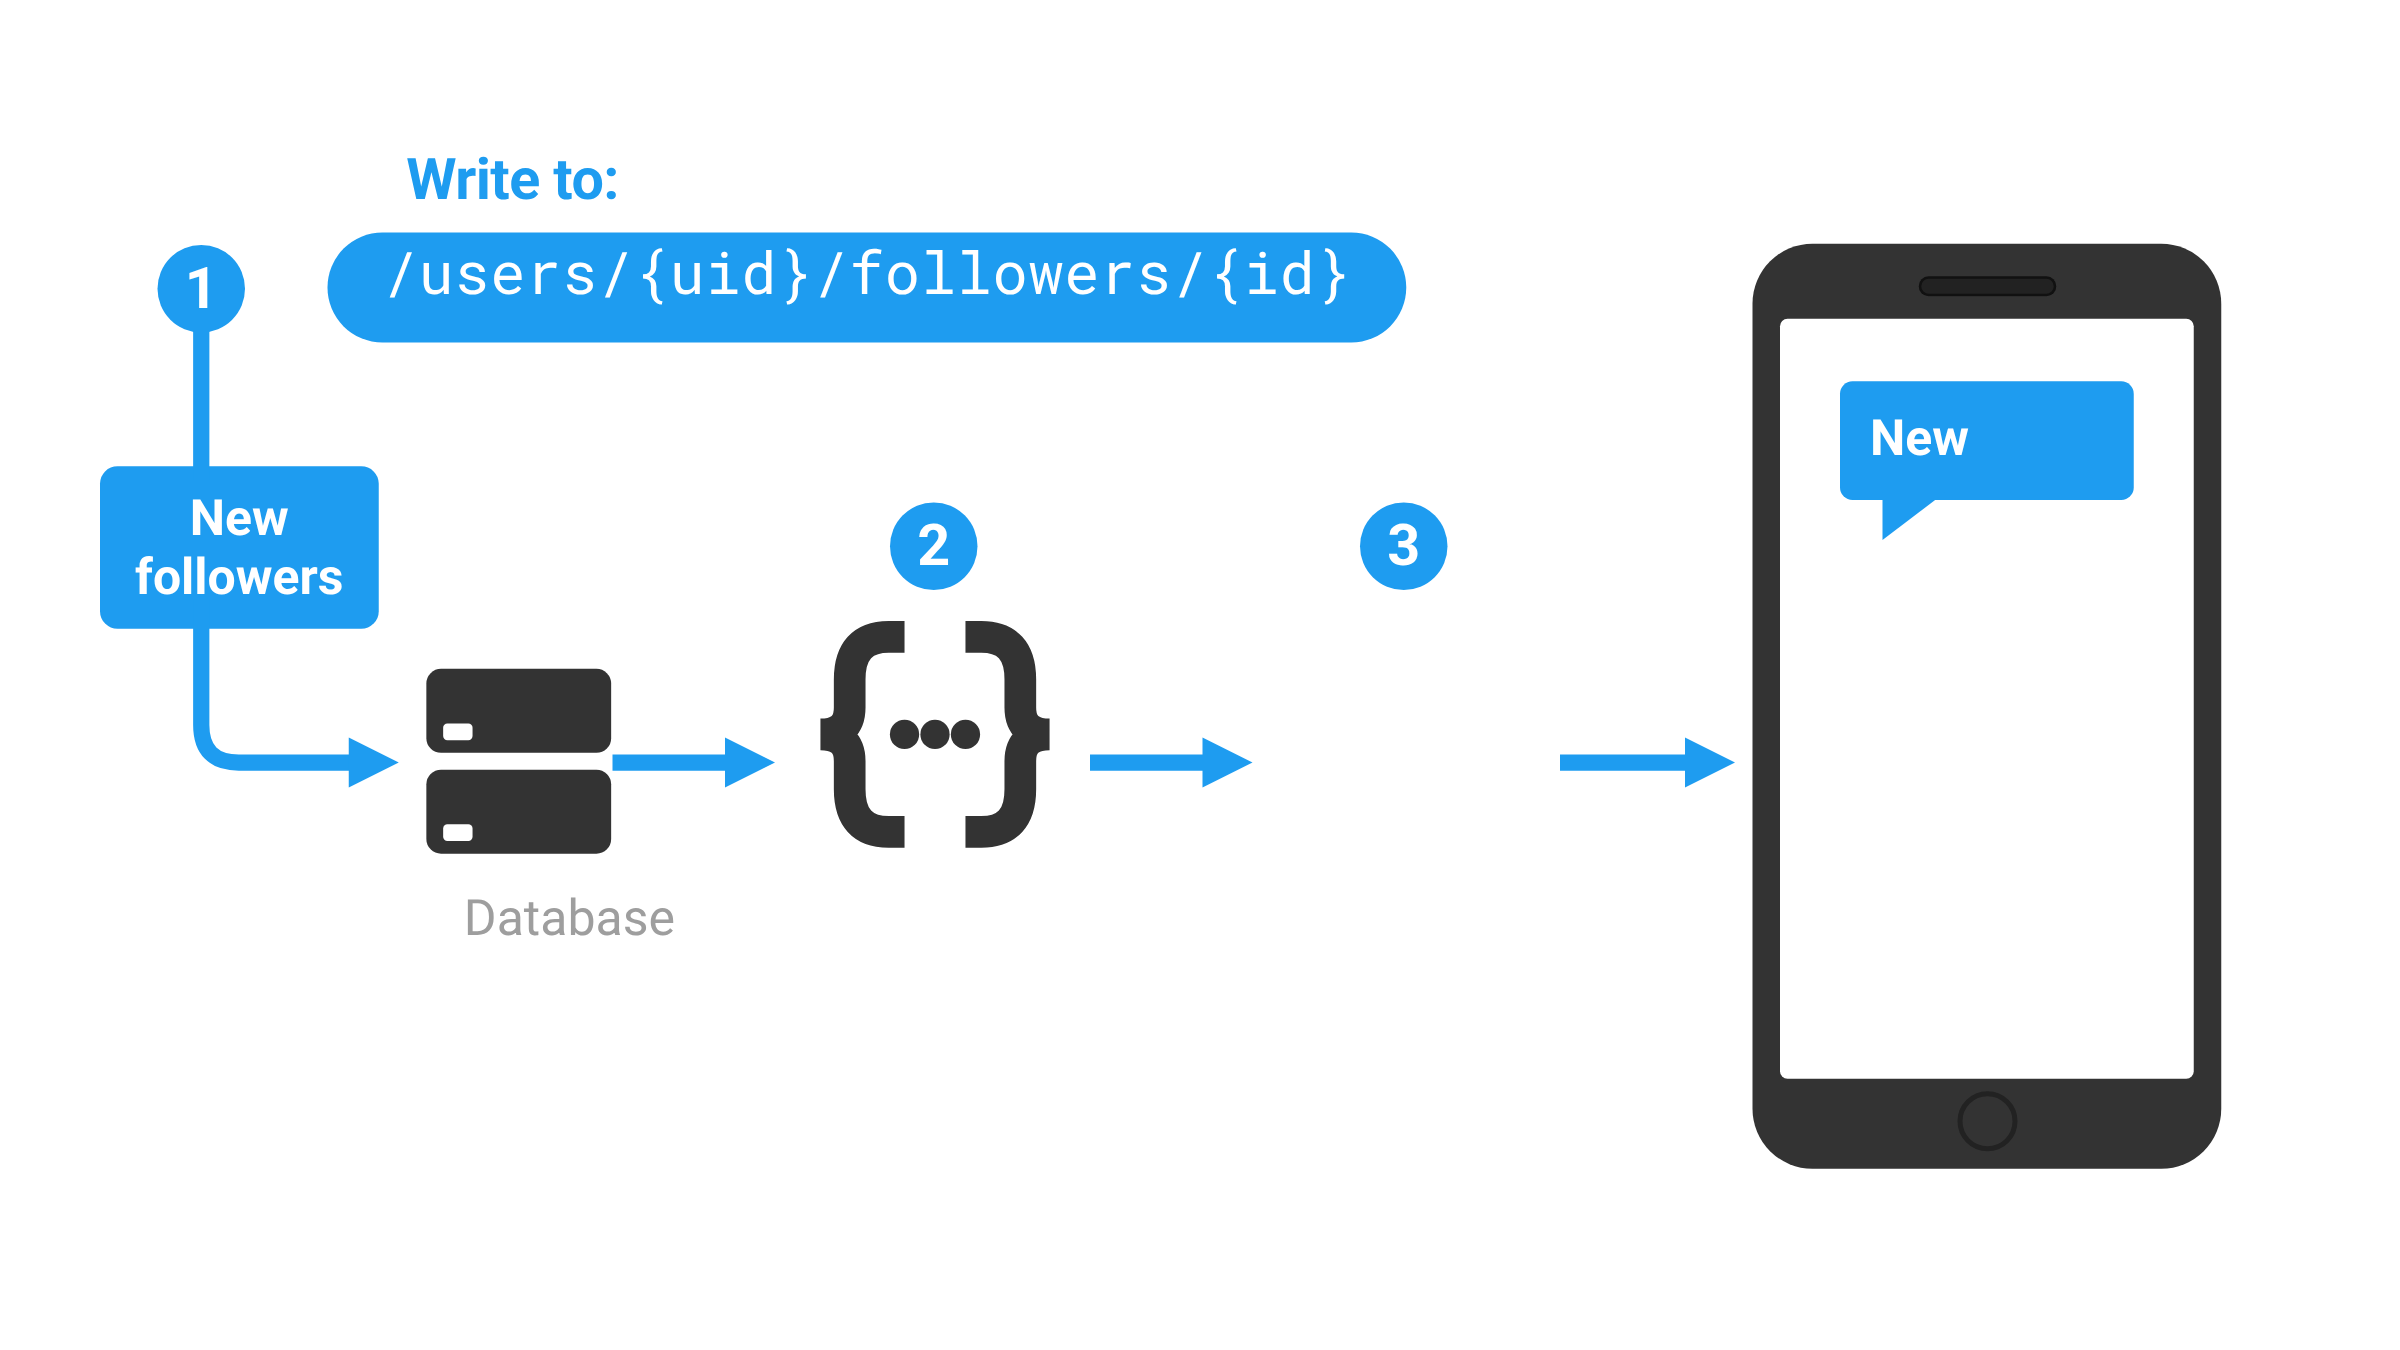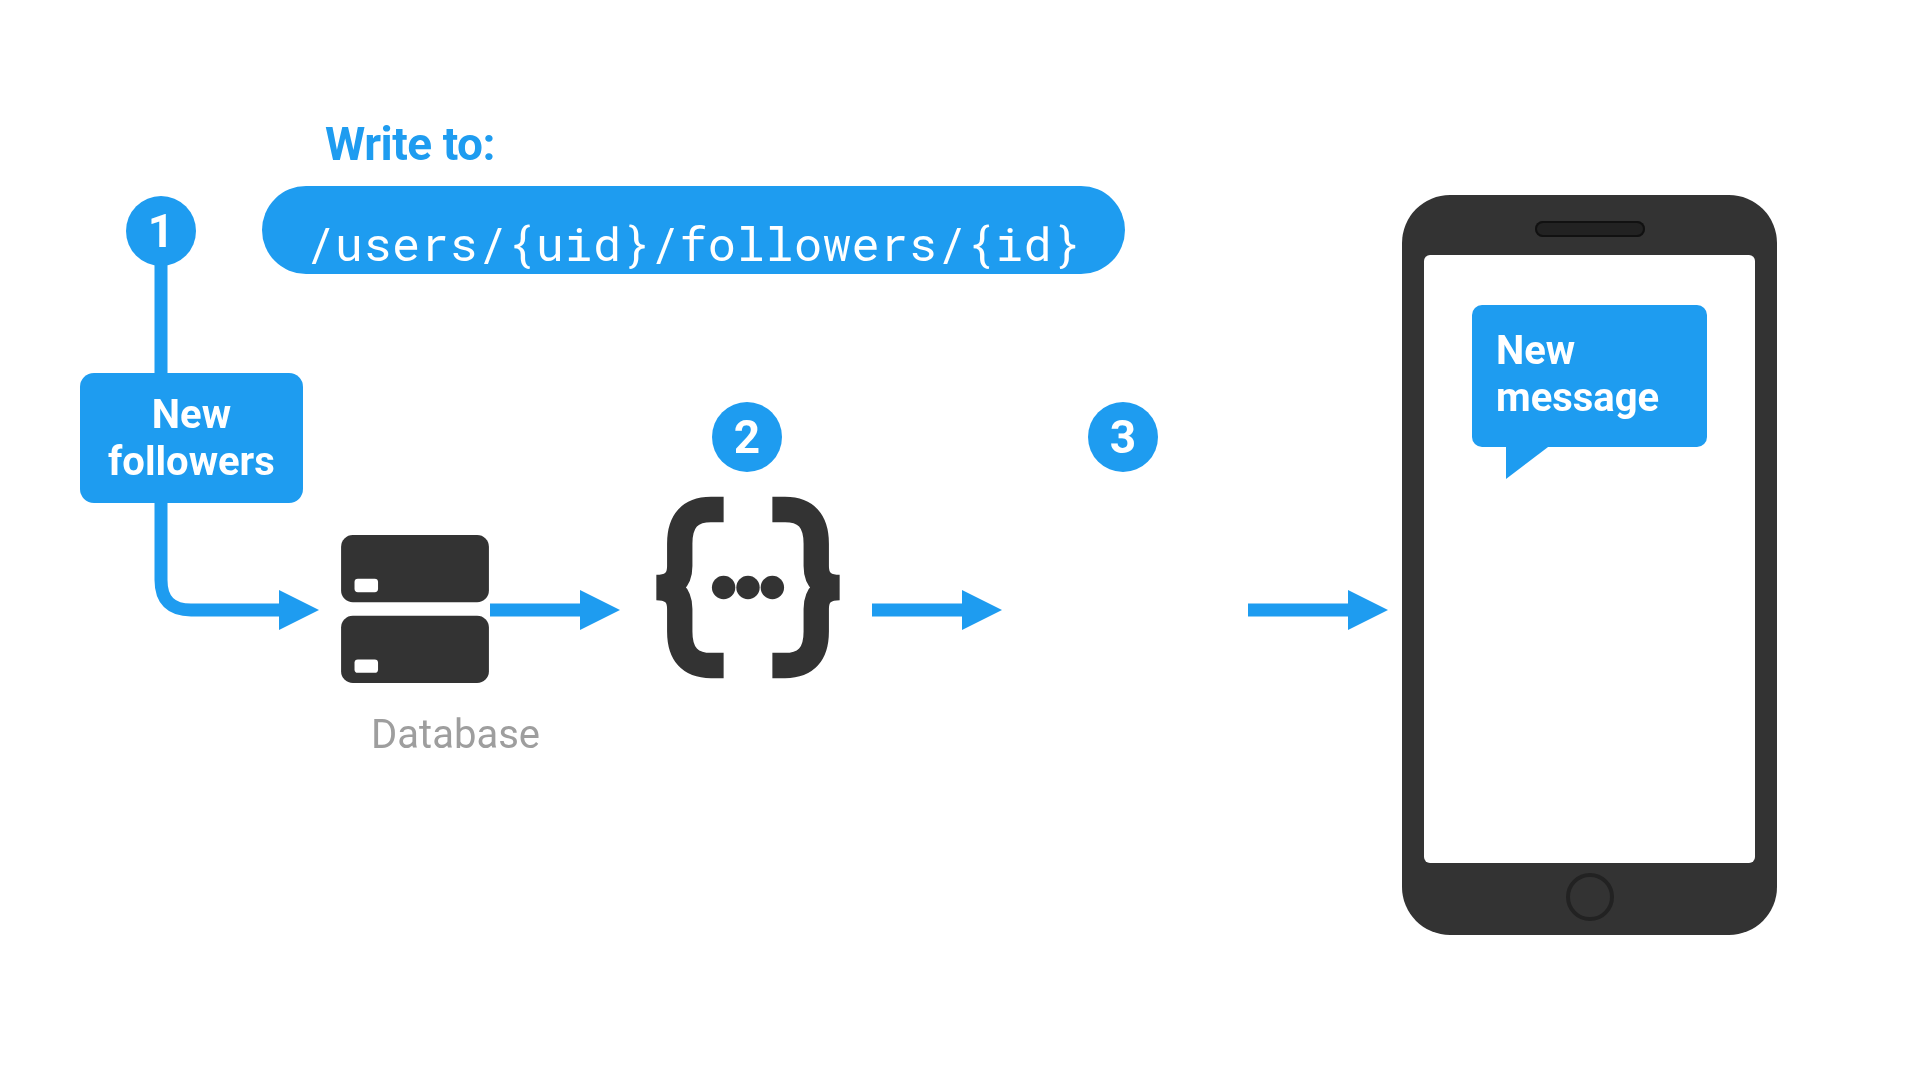--- a/index.html
+++ b/index.html
@@ -1,21 +1,21 @@
 <!DOCTYPE html>
 <html><head>
 <meta charset="utf-8">
 <style>
   * { box-sizing: border-box; margin: 0; padding: 0; }
   html, body { width: 1920px; height: 1080px; background: #fff; font-family: -apple-system, "Segoe UI", Roboto, Arial, sans-serif; }
   .canvas { position: relative; width: 1920px; height: 1080px; }
 
   
   .write-label { position: absolute; left: 305px; top: 117px; font-size: 46px; font-weight: 700; color: #1e9cf0; letter-spacing: -0.5px; margin-left: 20px; }
-  .path-pill { position: absolute; left: 262px; top: 186px; height: 88px; padding: 0 44px; display: flex; align-items: flex-end; background: #1e9cf0; border-radius: 60px; }
+  .path-pill { position: absolute; left: 262px; top: 186px; height: 88px; padding: 0 44px; display: flex; align-items: flex-start; background: #1e9cf0; border-radius: 60px; }
   .path-pill span { color: #fff; font-family: "Roboto Mono", "SFMono-Regular", Menlo, Consolas, monospace; font-size: 47px; font-weight: 400; letter-spacing: 0.5px; }
 
   
   .step-badge { position: absolute; width: 70px; height: 70px; border-radius: 50%; background: #1e9cf0; color: #fff; display: flex; align-items: center; justify-content: center; font-size: 46px; font-weight: 700; }
   .step1 { left: 126px; top: 196px; }
   .step2 { left: 712px; top: 402px; }
   .step3 { left: 1088px; top: 402px; }
 
   
   .chip { position: absolute; left: 80px; top: 373px; padding: 18px 28px; background: #1e9cf0; border-radius: 14px; text-align: center; }
@@ -143,19 +143,18 @@
       </svg>
     </div>
   </div>
 
 
   <div class="phone">
     <div class="speaker"></div>
     <div class="screen">
       <div class="bubble">
         <span>New</span>
-        <span>message</span>
       </div>
     </div>
     <div class="home"></div>
   </div>
 
 </div>
 
 </body></html>

